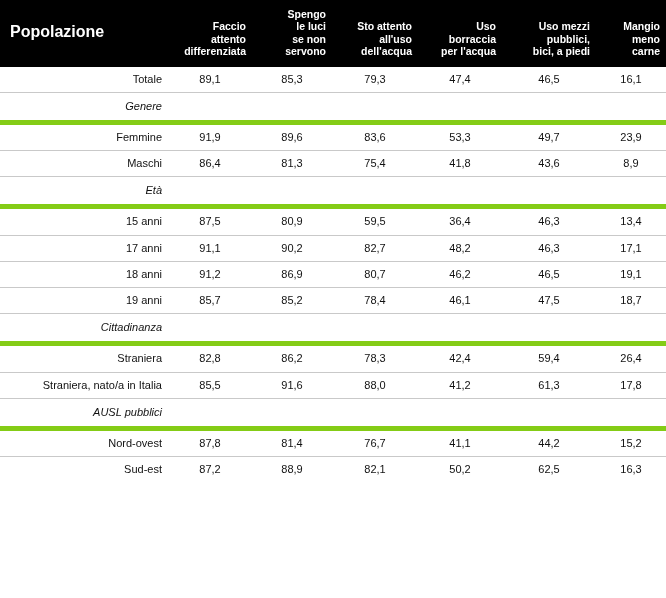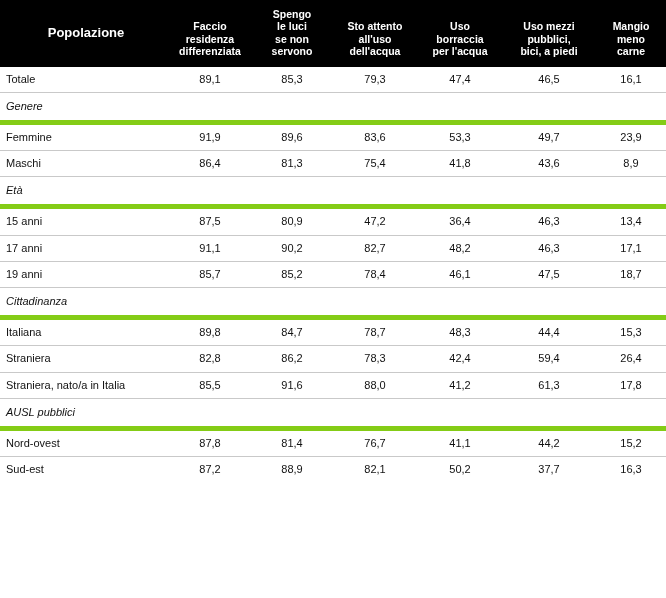--- a/index.html
+++ b/index.html
@@ -27,38 +27,38 @@
   thead tr.header-row {
     background: #000000;
     color: #ffffff;
   }
   thead th {
     font-size: 10.5px;
     font-weight: bold;
     line-height: 1.18;
     padding: 8px 6px 9px 6px;
     vertical-align: bottom;
-    text-align: center;
+    text-align: right;
   }
   thead th.col-pop {
-    text-align: center;
+    text-align: left;
     padding-left: 10px;
     vertical-align: middle;
-    font-size: 13px;
+    font-size: 16px;
   }
   tbody td {
     font-size: 11px;
     padding: 6px 6px;
     border-bottom: 1px solid #c9c9c9;
     text-align: center;
     color: #111111;
     line-height: 1.2;
   }
   tbody td.label {
-    text-align: left;
+    text-align: right;
   }
   tbody tr.group-row td {
     font-style: italic;
     font-size: 11px;
     padding-top: 7px;
     padding-bottom: 7px;
     border-bottom: 5px solid #84cc16;
   }
   tbody tr.total-row td {
     border-bottom: 1px solid #c9c9c9;
@@ -89,21 +89,21 @@
         <col class="c5">
         <col class="c6">
     </colgroup>
     <thead>
       <tr class="header-row">
         <th class="col-pop">
           <span class="hdr-line">Popolazione</span>
         </th>
         <th>
           <span class="hdr-line">Faccio</span>
-          <span class="hdr-line">residenza</span>
+          <span class="hdr-line">attento</span>
           <span class="hdr-line">differenziata</span>
         </th>
         <th>
           <span class="hdr-line">Spengo</span>
           <span class="hdr-line">le luci</span>
           <span class="hdr-line">se non</span>
           <span class="hdr-line">servono</span>
         </th>
         <th>
           <span class="hdr-line">Sto attento</span>
@@ -160,57 +160,57 @@
           <td>8,9</td>
         </tr>
         <tr class="group-row">
           <td class="label">Età</td>
           <td colspan="6"></td>
         </tr>
         <tr class="data-row">
           <td class="label">15 anni</td>
           <td>87,5</td>
           <td>80,9</td>
-          <td>47,2</td>
+          <td>59,5</td>
           <td>36,4</td>
           <td>46,3</td>
           <td>13,4</td>
         </tr>
         <tr class="data-row">
           <td class="label">17 anni</td>
           <td>91,1</td>
           <td>90,2</td>
           <td>82,7</td>
           <td>48,2</td>
           <td>46,3</td>
           <td>17,1</td>
         </tr>
         <tr class="data-row">
+          <td class="label">18 anni</td>
+          <td>91,2</td>
+          <td>86,9</td>
+          <td>80,7</td>
+          <td>46,2</td>
+          <td>46,5</td>
+          <td>19,1</td>
+        </tr>
+        <tr class="data-row">
           <td class="label">19 anni</td>
           <td>85,7</td>
           <td>85,2</td>
           <td>78,4</td>
           <td>46,1</td>
           <td>47,5</td>
           <td>18,7</td>
         </tr>
         <tr class="group-row">
           <td class="label">Cittadinanza</td>
           <td colspan="6"></td>
         </tr>
         <tr class="data-row">
-          <td class="label">Italiana</td>
-          <td>89,8</td>
-          <td>84,7</td>
-          <td>78,7</td>
-          <td>48,3</td>
-          <td>44,4</td>
-          <td>15,3</td>
-        </tr>
-        <tr class="data-row">
           <td class="label">Straniera</td>
           <td>82,8</td>
           <td>86,2</td>
           <td>78,3</td>
           <td>42,4</td>
           <td>59,4</td>
           <td>26,4</td>
         </tr>
         <tr class="data-row">
           <td class="label">Straniera, nato/a in Italia</td>
@@ -233,18 +233,18 @@
           <td>41,1</td>
           <td>44,2</td>
           <td>15,2</td>
         </tr>
         <tr class="data-row">
           <td class="label">Sud-est</td>
           <td>87,2</td>
           <td>88,9</td>
           <td>82,1</td>
           <td>50,2</td>
-          <td>37,7</td>
+          <td>62,5</td>
           <td>16,3</td>
         </tr>
       </tbody>
   </table>
 </div>
 
 </body></html>

